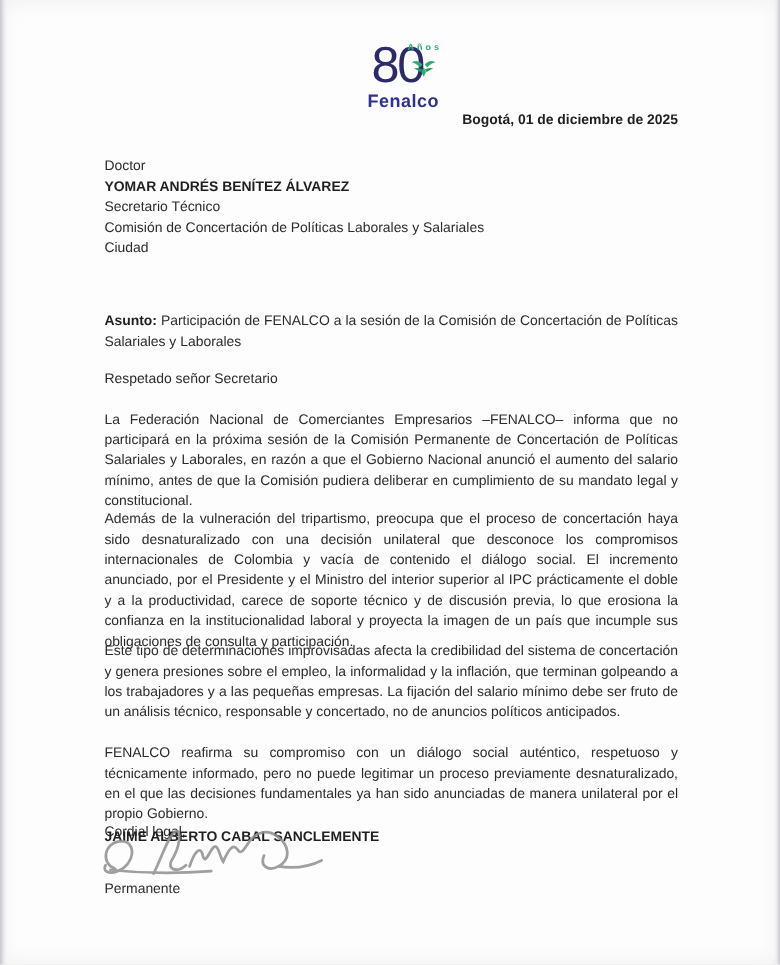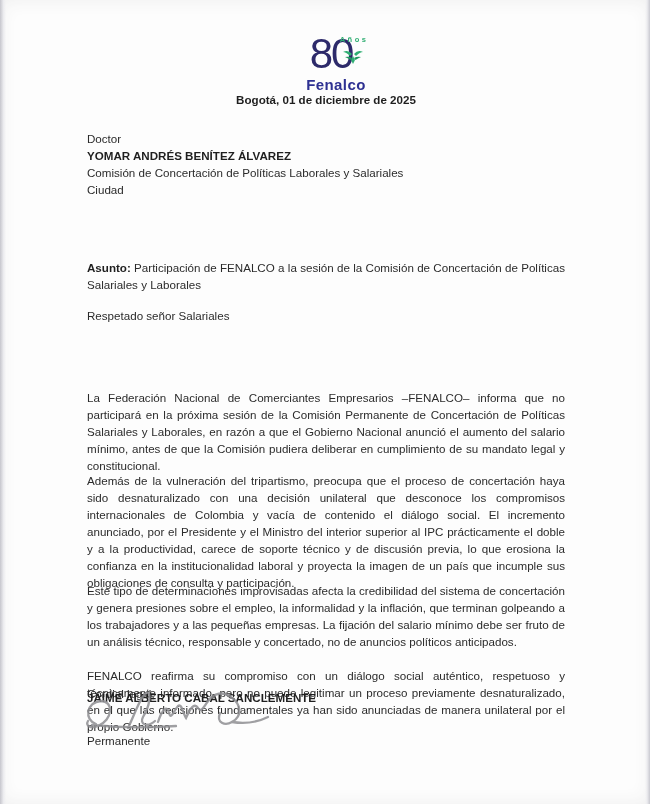--- a/index.html
+++ b/index.html
@@ -25,27 +25,27 @@
   .logo-mark{position:relative;line-height:1;}
   .logo-80{font-size:42px;font-weight:500;letter-spacing:-2px;color:#2d2a6a;}
   .logo-anos{position:absolute;top:3px;left:30px;font-size:7.5px;font-weight:700;
     letter-spacing:2.5px;color:#2fae72;}
   .logo-bird{position:absolute;left:31px;top:15px;}
   .logo-brand{font-size:15px;font-weight:700;color:#2e3192;letter-spacing:.4px;margin-top:1px;padding-left:10px;}
 
   
   .content{position:absolute;left:87px;width:478px;top:0;font-size:11.6px;line-height:17px;}
   .blk{position:absolute;left:0;width:478px;margin:0;}
-  .date{top:91px;text-align:center;font-weight:700;color:#1f1f1f;}
+  .date{top:91px;text-align:right;font-weight:700;color:#1f1f1f;}
   .recipient{top:130px;}
   .recipient div{height:17px;}
   .b{font-weight:700;color:#1f1f1f;}
   .subject{top:259px;text-align:justify;}
   .greeting{top:307px;}
-  .para{text-align:justify;margin-top:48px;}
+  .para{text-align:justify;}
   .p1{top:341px;}
   .p2{top:424px;}
   .p3{top:534px;}
   .p4{top:619px;}
   .closing{top:685px;}
   .signer-name{top:689px;font-weight:700;color:#1f1f1f;}
   .signer-title{top:732px;}
 
   .signature{position:absolute;left:80px;top:684px;pointer-events:none;}
 </style>
@@ -73,27 +73,28 @@
     <div class="logo-brand">Fenalco</div>
   </div>
 
   <div class="content">
 
     <p class="blk date">Bogotá, 01 de diciembre de 2025</p>
 
     <div class="blk recipient">
       <div>Doctor</div>
       <div class="b">YOMAR ANDRÉS BENÍTEZ ÁLVAREZ</div>
+      <div>Secretario Técnico</div>
       <div>Comisión de Concertación de Políticas Laborales y Salariales</div>
       <div>Ciudad</div>
     </div>
 
     <p class="blk subject"><span class="b">Asunto:</span> <span>Participación de FENALCO a la sesión de la Comisión de Concertación de Políticas Salariales y Laborales</span></p>
 
-    <p class="blk greeting">Respetado señor Salariales</p>
+    <p class="blk greeting">Respetado señor Secretario</p>
 
     <p class="blk para p1">La Federación Nacional de Comerciantes Empresarios –FENALCO– informa que no participará en la próxima sesión de la Comisión Permanente de Concertación de Políticas Salariales y Laborales, en razón a que el Gobierno Nacional anunció el aumento del salario mínimo, antes de que la Comisión pudiera deliberar en cumplimiento de su mandato legal y constitucional.</p>
     <p class="blk para p2">Además de la vulneración del tripartismo, preocupa que el proceso de concertación haya sido desnaturalizado con una decisión unilateral que desconoce los compromisos internacionales de Colombia y vacía de contenido el diálogo social. El incremento anunciado, por el Presidente y el Ministro del interior superior al IPC prácticamente el doble y a la productividad, carece de soporte técnico y de discusión previa, lo que erosiona la confianza en la institucionalidad laboral y proyecta la imagen de un país que incumple sus obligaciones de consulta y participación.</p>
     <p class="blk para p3">Este tipo de determinaciones improvisadas afecta la credibilidad del sistema de concertación y genera presiones sobre el empleo, la informalidad y la inflación, que terminan golpeando a los trabajadores y a las pequeñas empresas. La fijación del salario mínimo debe ser fruto de un análisis técnico, responsable y concertado, no de anuncios políticos anticipados.</p>
     <p class="blk para p4">FENALCO reafirma su compromiso con un diálogo social auténtico, respetuoso y técnicamente informado, pero no puede legitimar un proceso previamente desnaturalizado, en el que las decisiones fundamentales ya han sido anunciadas de manera unilateral por el propio Gobierno.</p>
 
     <p class="blk closing">Cordial legal,</p>
 
     <p class="blk signer-name">JAIME ALBERTO CABAL SANCLEMENTE</p>
     <p class="blk signer-title">Permanente</p>

